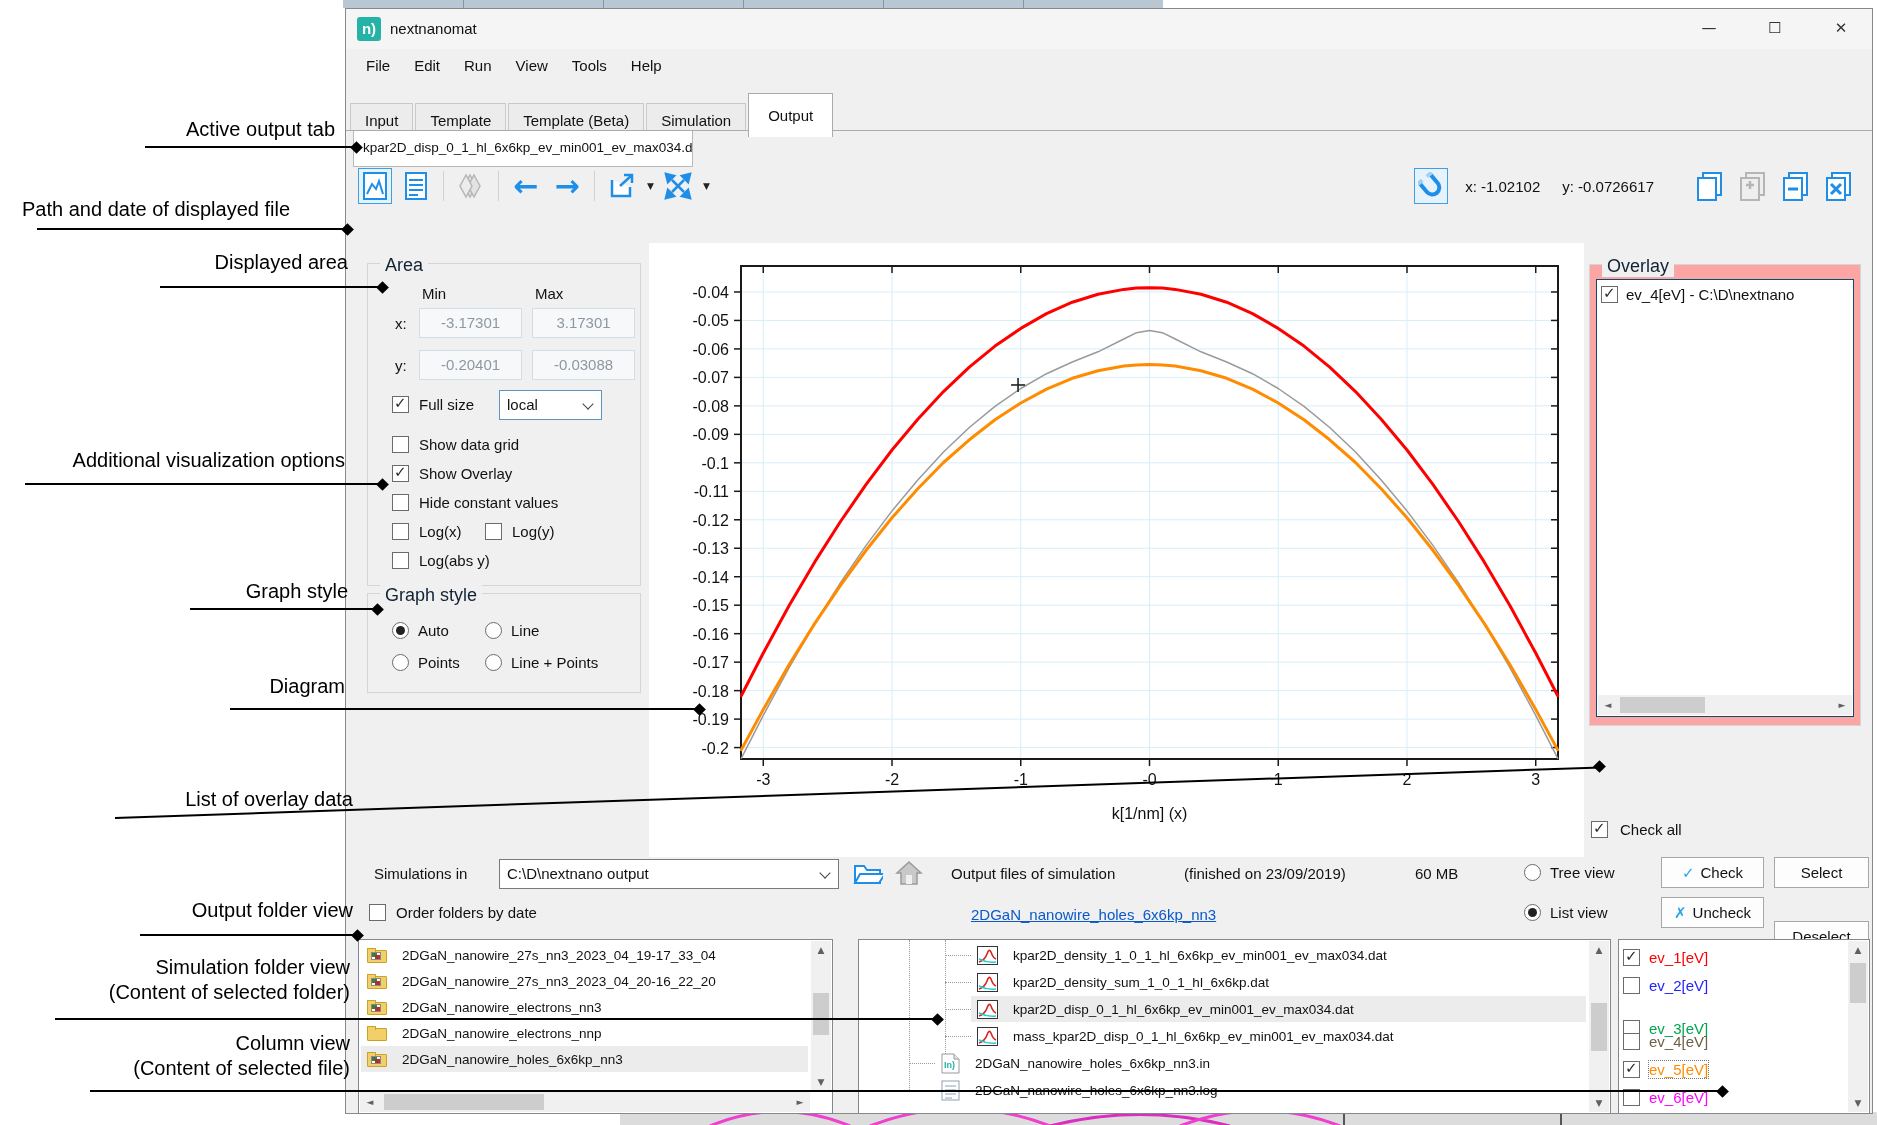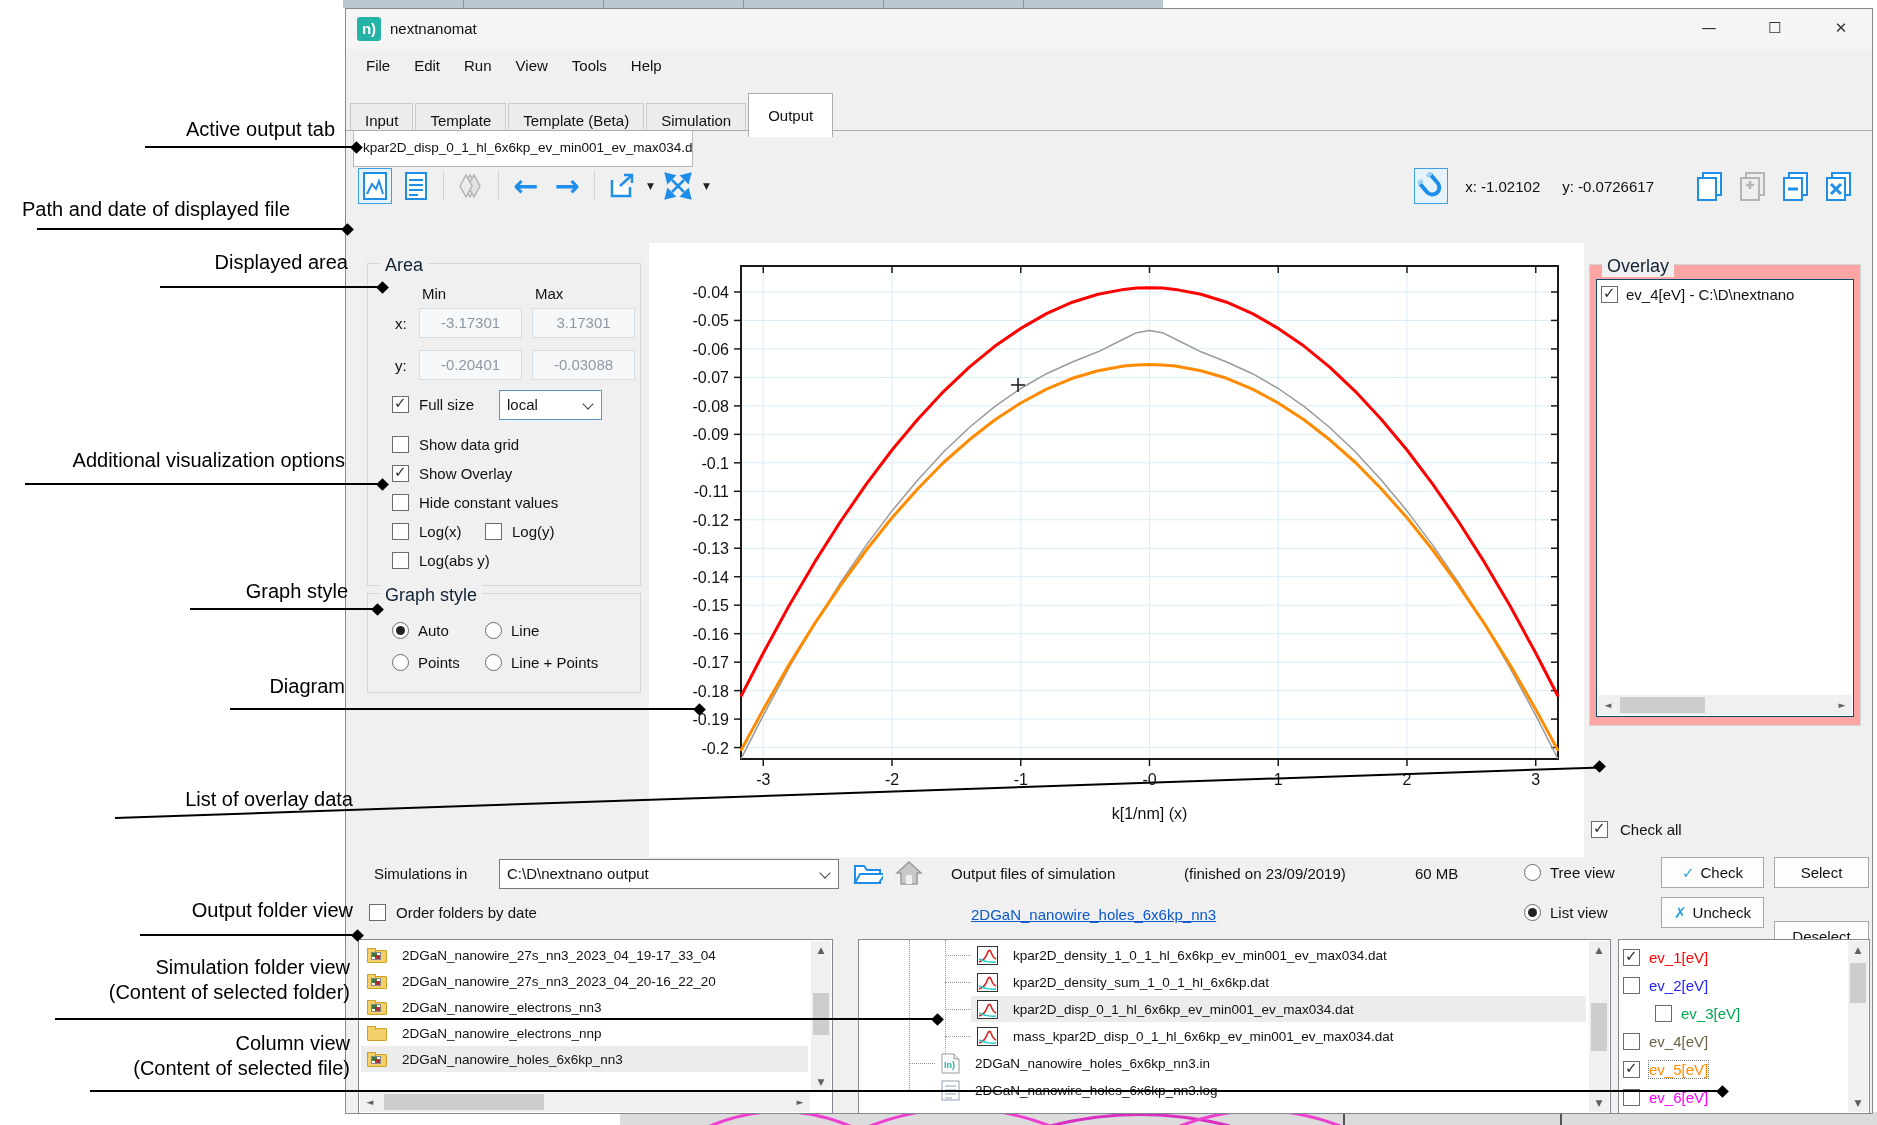--- a/index.html
+++ b/index.html
@@ -596,21 +596,21 @@
 
     <div class="panel" style="left:1272px; width:252px;">
       <div class="ev-row" style="top:4px;">
         <span class="cbx checked"></span>
         <span class="evlab c-ev1">ev_1[eV]</span>
       </div>
       <div class="ev-row" style="top:32px;">
         <span class="cbx"></span>
         <span class="evlab c-ev2">ev_2[eV]</span>
       </div>
-      <div class="ev-row" style="top:60px;margin-left:32px;">
+      <div class="ev-row" style="top:75px;">
         <span class="cbx"></span>
         <span class="evlab c-ev3">ev_3[eV]</span>
       </div>
       <div class="ev-row" style="top:88px;">
         <span class="cbx"></span>
         <span class="evlab c-ev4">ev_4[eV]</span>
       </div>
       <div class="ev-row" style="top:116px;">
         <span class="cbx checked"></span>
         <span class="evlab c-ev5 focused">ev_5[eV]</span>

